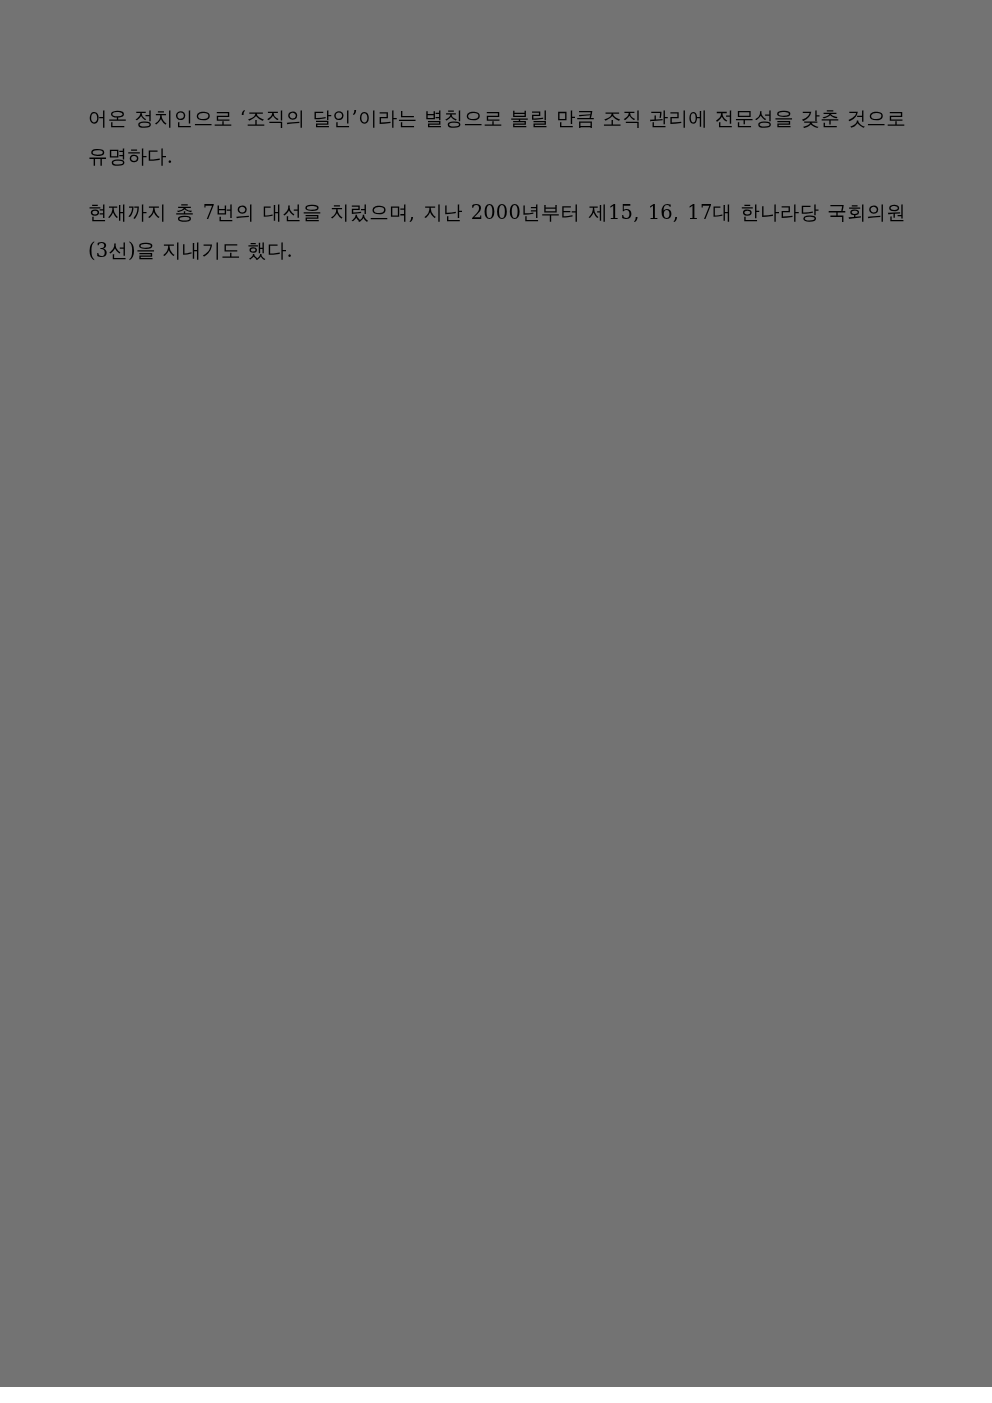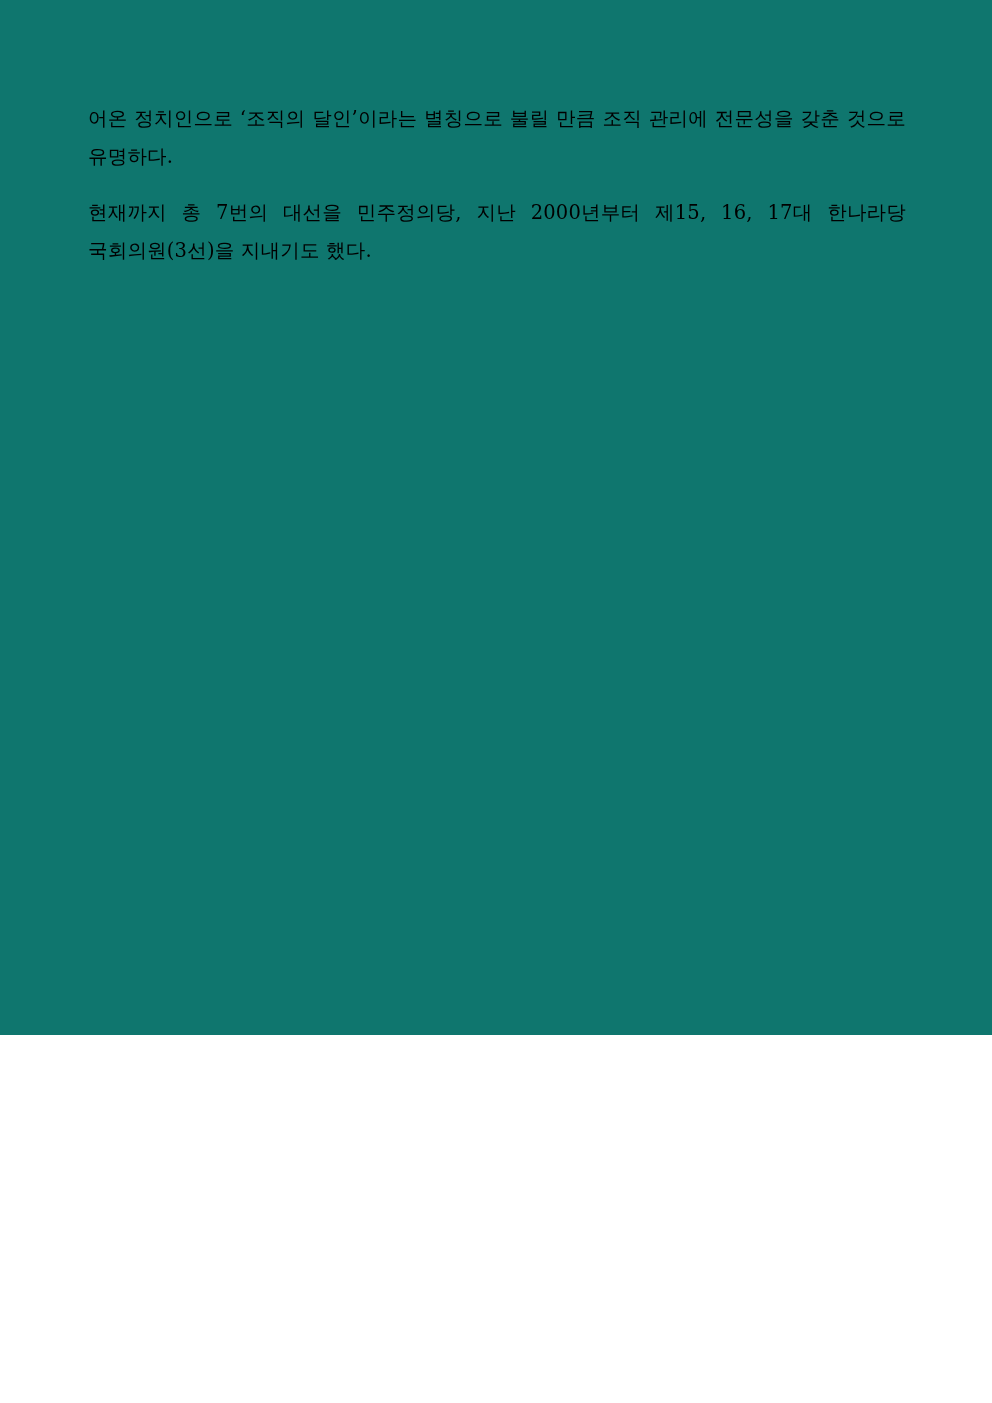--- a/index.html
+++ b/index.html
@@ -3,22 +3,22 @@
 <meta charset="utf-8">
 <style>
   html, body {
     margin: 0;
     padding: 0;
     background: #ffffff;
   }
   .page {
     position: relative;
     width: 992px;
-    height: 1035px;
-    background: #0f766e;
+    height: 1387px;
+    background: #737373;
     box-sizing: border-box;
     overflow: hidden;
   }
   .content {
     position: absolute;
     left: 88px;
     top: 100px;
     width: 818px;
   }
   .para {
@@ -35,15 +35,15 @@
   .para:last-child {
     margin-bottom: 0;
   }
 </style>
 </head>
 <body>
 
 <div class="page">
   <div class="content">
     <p class="para">어온 정치인으로 ‘조직의 달인’이라는 별칭으로 불릴 만큼 조직 관리에 전문성을 갖춘 것으로 유명하다.</p>
-    <p class="para">현재까지 총 7번의 대선을 민주정의당, 지난 2000년부터 제15, 16, 17대 한나라당 국회의원(3선)을 지내기도 했다.</p>
+    <p class="para">현재까지 총 7번의 대선을 치렀으며, 지난 2000년부터 제15, 16, 17대 한나라당 국회의원(3선)을 지내기도 했다.</p>
   </div>
 </div>
 
 </body></html>

